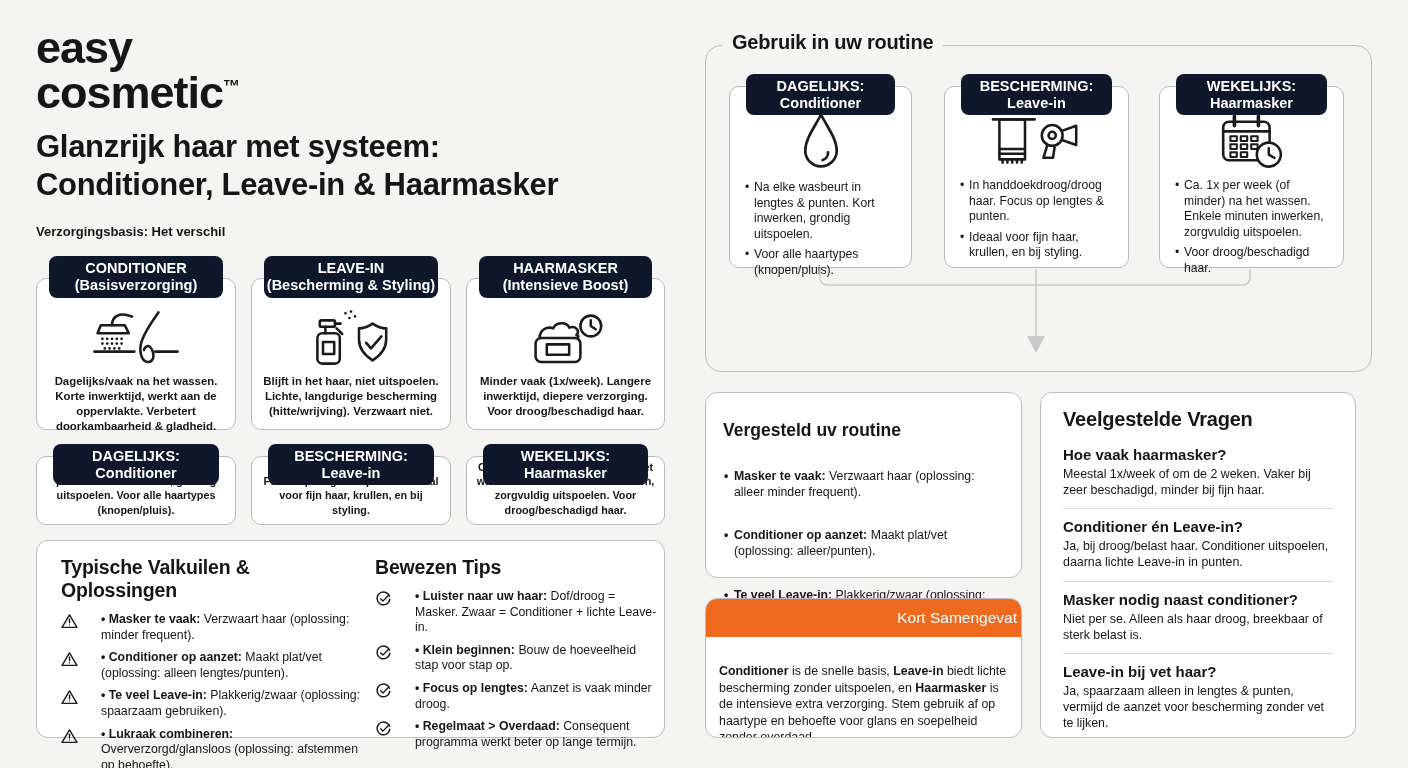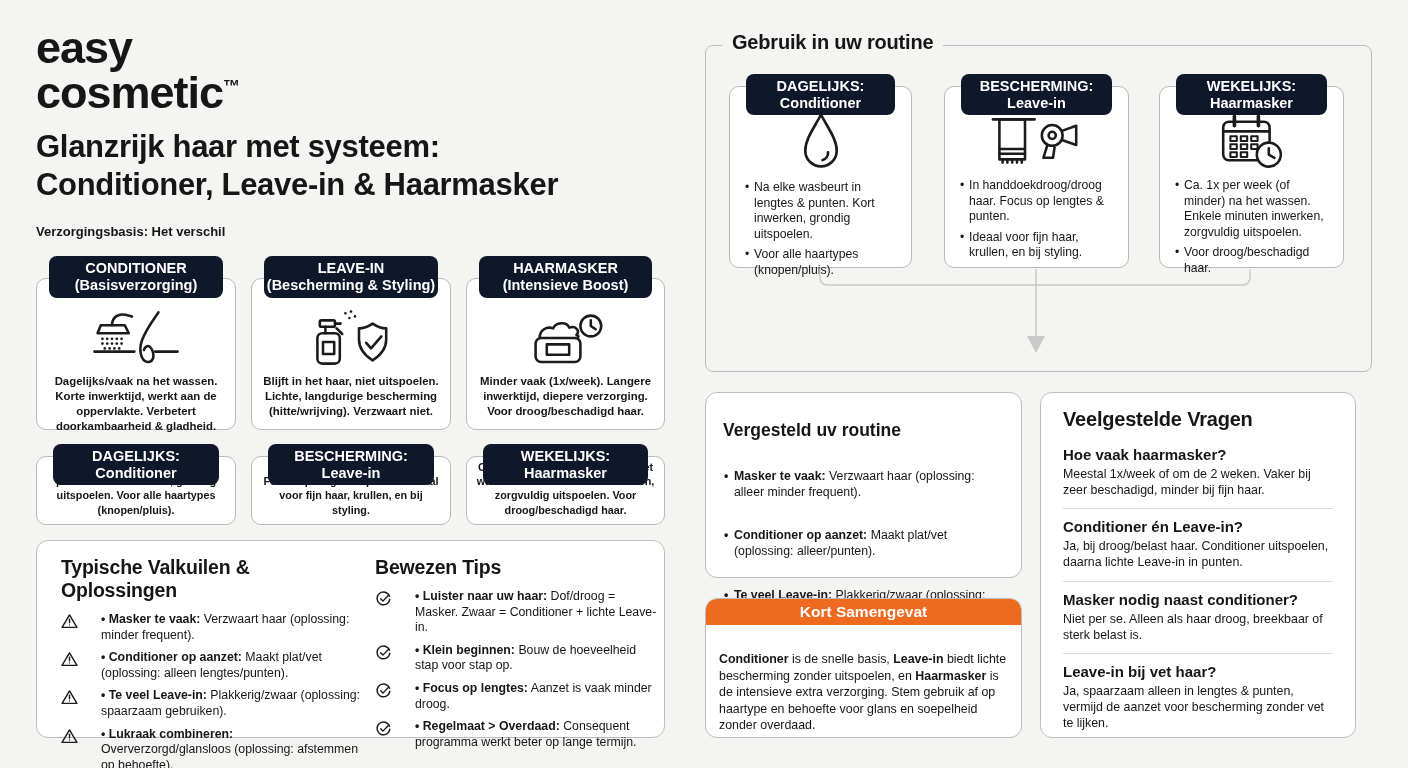--- a/index.html
+++ b/index.html
@@ -33,38 +33,38 @@
   
   .bl-panel{ left:36px; top:540px; width:629px; height:198px; }
   .bl-col{ position:absolute; top:15px; }
   .bl-col.k1{ left:24px;  width:302px; }
   .bl-col.k2{ left:338px; width:282px; }
   .bl-title{ font-size:19.5px; font-weight:800; margin-bottom:10px; letter-spacing:-.2px; }
   .li-row{ display:flex; gap:23px; margin-bottom:7px; font-size:12.3px; line-height:1.27; }
   .li-row .sicon{ flex:0 0 17px; margin-top:1px; }
   .li-row .li-text::before{ content:"• "; font-weight:700; }
   
-  .routine{ position:absolute; left:705px; top:45px; width:667px; height:327px; border:1px solid #bdbdbd; border-radius:8px; }
+  .routine{ position:absolute; left:705px; top:45px; width:667px; height:327px; border:1px solid #bdbdbd; border-radius:16px; }
   .routine-title{ position:absolute; top:-15px; left:16px; background:#f4f4f2; padding:0 10px; font-size:20px; font-weight:800; letter-spacing:-.2px; }
   .rcard{ top:40px; height:182px; display:flex; flex-direction:column; align-items:center; padding:22px 9px 6px; }
   .rc1{ left:23px;  width:183px; }
   .rc2{ left:238px; width:185px; }
   .rc3{ left:453px; width:185px; }
   .rbullets{ width:100%; margin-top:5px; padding:0 2px 0 6px; }
   .rb{ position:relative; padding-left:9px; font-size:12.2px; line-height:1.28; margin-bottom:5px; font-weight:500; }
   .rb::before{ content:"•"; position:absolute; left:0; }
   .connector{ position:absolute; left:0; top:222px; }
   
   .mist-panel{ left:705px; top:392px; width:317px; height:186px; padding:27px 17px; }
   .mist-title{ font-size:17.5px; font-weight:800; margin-bottom:9px; }
   .m-item{ position:relative; padding-left:11px; font-size:12.3px; line-height:1.28; margin-bottom:7px;margin-top:28px; }
   .m-item::before{ content:"•"; position:absolute; left:1px; font-weight:700; }
   
   .sum-panel{ left:705px; top:598px; width:317px; height:140px; overflow:hidden; }
-  .sum-head{ background:#ee6a1f; color:#fff; font-size:15.5px; font-weight:700; text-align:center; padding:4px 4px; border-radius:9px 9px 0 0; }
+  .sum-head{ background:#ee6a1f; color:#fff; font-size:15.5px; font-weight:400; text-align:right; padding:10px 4px; border-radius:9px 9px 0 0; }
   .sum-body{ padding:26px 13px; font-size:12.4px; line-height:1.33; }
   
   .faq-panel{ left:1040px; top:392px; width:316px; height:346px; padding:15px 22px; }
   .faq-title{ font-size:20px; font-weight:800; margin-bottom:6px; letter-spacing:-.2px; }
   .faq-item{ padding:9px 0 10px; border-top:1px solid #dadada; }
   .faq-item.first{ border-top:none; }
   .faq-q{ font-size:15px; font-weight:800; margin-bottom:3px; }
   .faq-a{ font-size:12.4px; line-height:1.3; }
   b{ font-weight:800; }
   svg{ display:block; }

